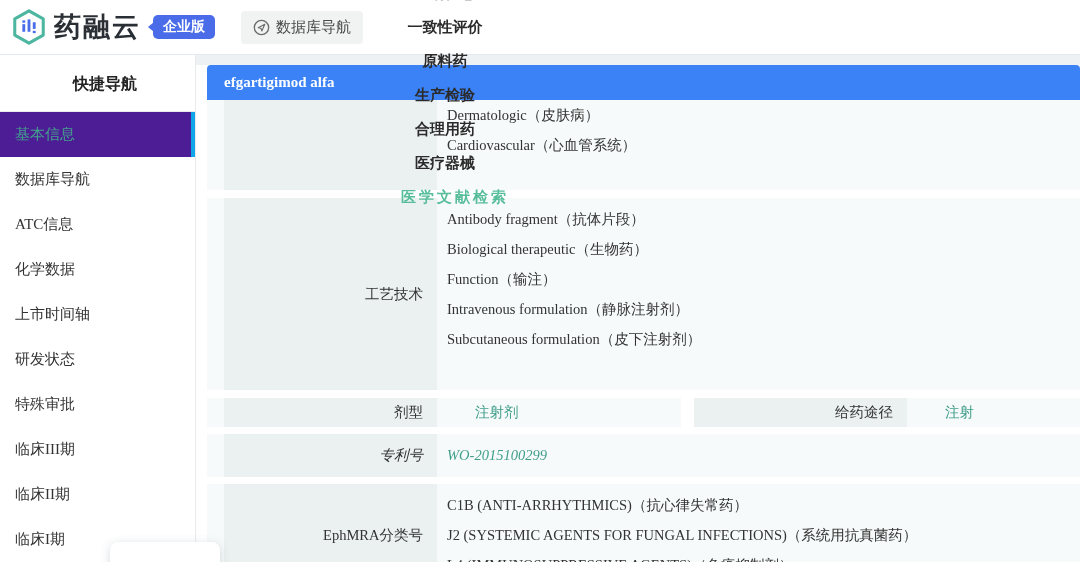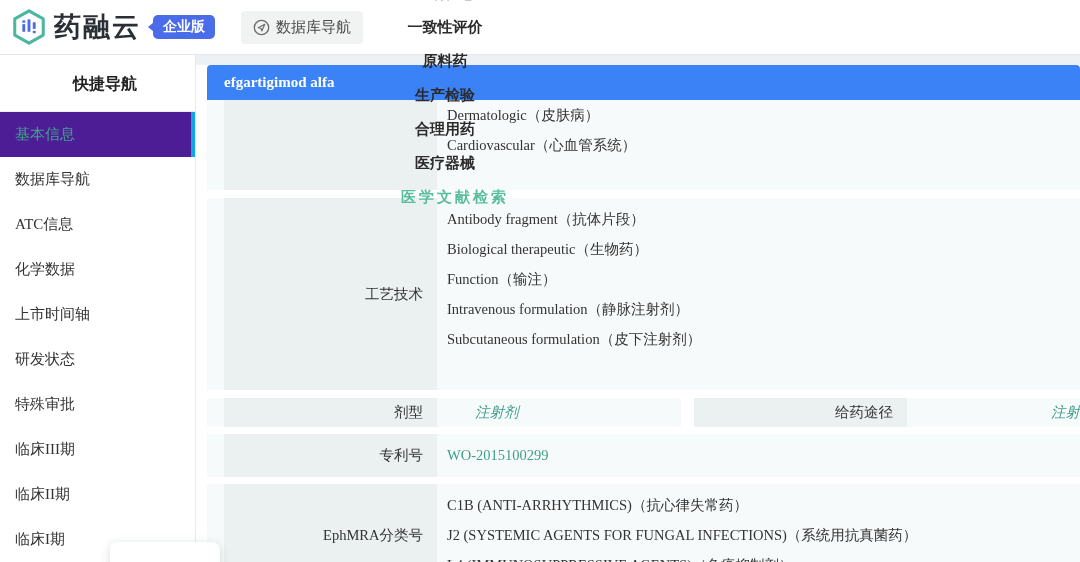--- a/index.html
+++ b/index.html
@@ -51,25 +51,25 @@
     align-items:center; justify-content:flex-end; padding-right:14px;
     font-size:14.5px; color:#333; }
   .values { padding:6px 0 6px 10px; font-size:14.5px; }
   .values .vline { line-height:30px; white-space:nowrap; }
   .row.flush .values { padding-top:0; padding-bottom:0; }
   .link { color:#3f9e8a; cursor:pointer; }
 
   .split-row { display:flex; gap:13px; margin-bottom:7px; }
   .half { background:#f7fafa; display:flex; height:29px;gap:26px; }
   .half.left { width:474px; padding-left:17px; }
-  .half.right { flex:1;justify-content:space-between; }
+  .half.right { flex:1; }
   .half .label-cell { height:29px; }
-  .half .val { line-height:29px; padding-left:12px; font-size:14.5px;font-style:italic; }
+  .half .val { line-height:29px; padding-left:12px; font-size:14.5px; }
 
-  .single-row { height:43px; margin-bottom:7px; }
+  .single-row { height:43px; margin-bottom:7px;font-style:italic; }
   .single-row .label-cell { height:43px; }
   .single-row .values { display:flex; align-items:center; padding:0 0 0 10px; }
 </style>
 </head>
 <body>
 
 <div class="topbar">
   <div class="logo-wrap">
     <svg class="logo-icon" viewBox="0 0 40 40">
       <path d="M20 3 L35 11.5 V28.5 L20 37 L5 28.5 V11.5 Z" fill="none" stroke="#4db6a0" stroke-width="3.2" stroke-linejoin="round"></path>

